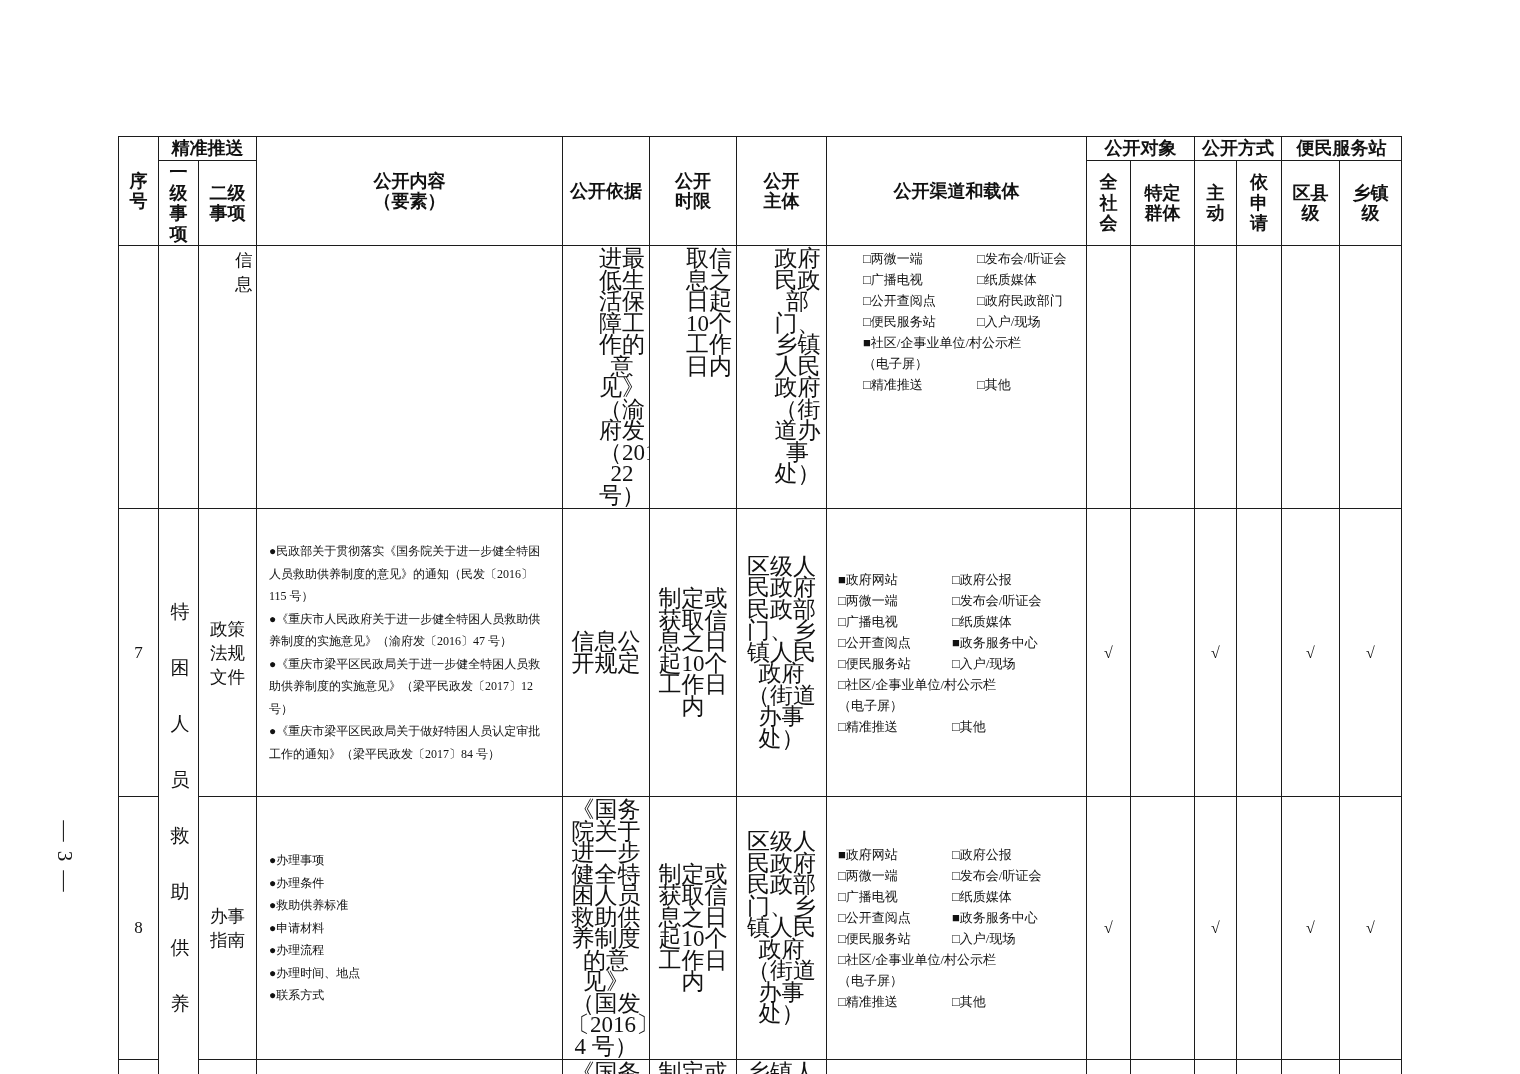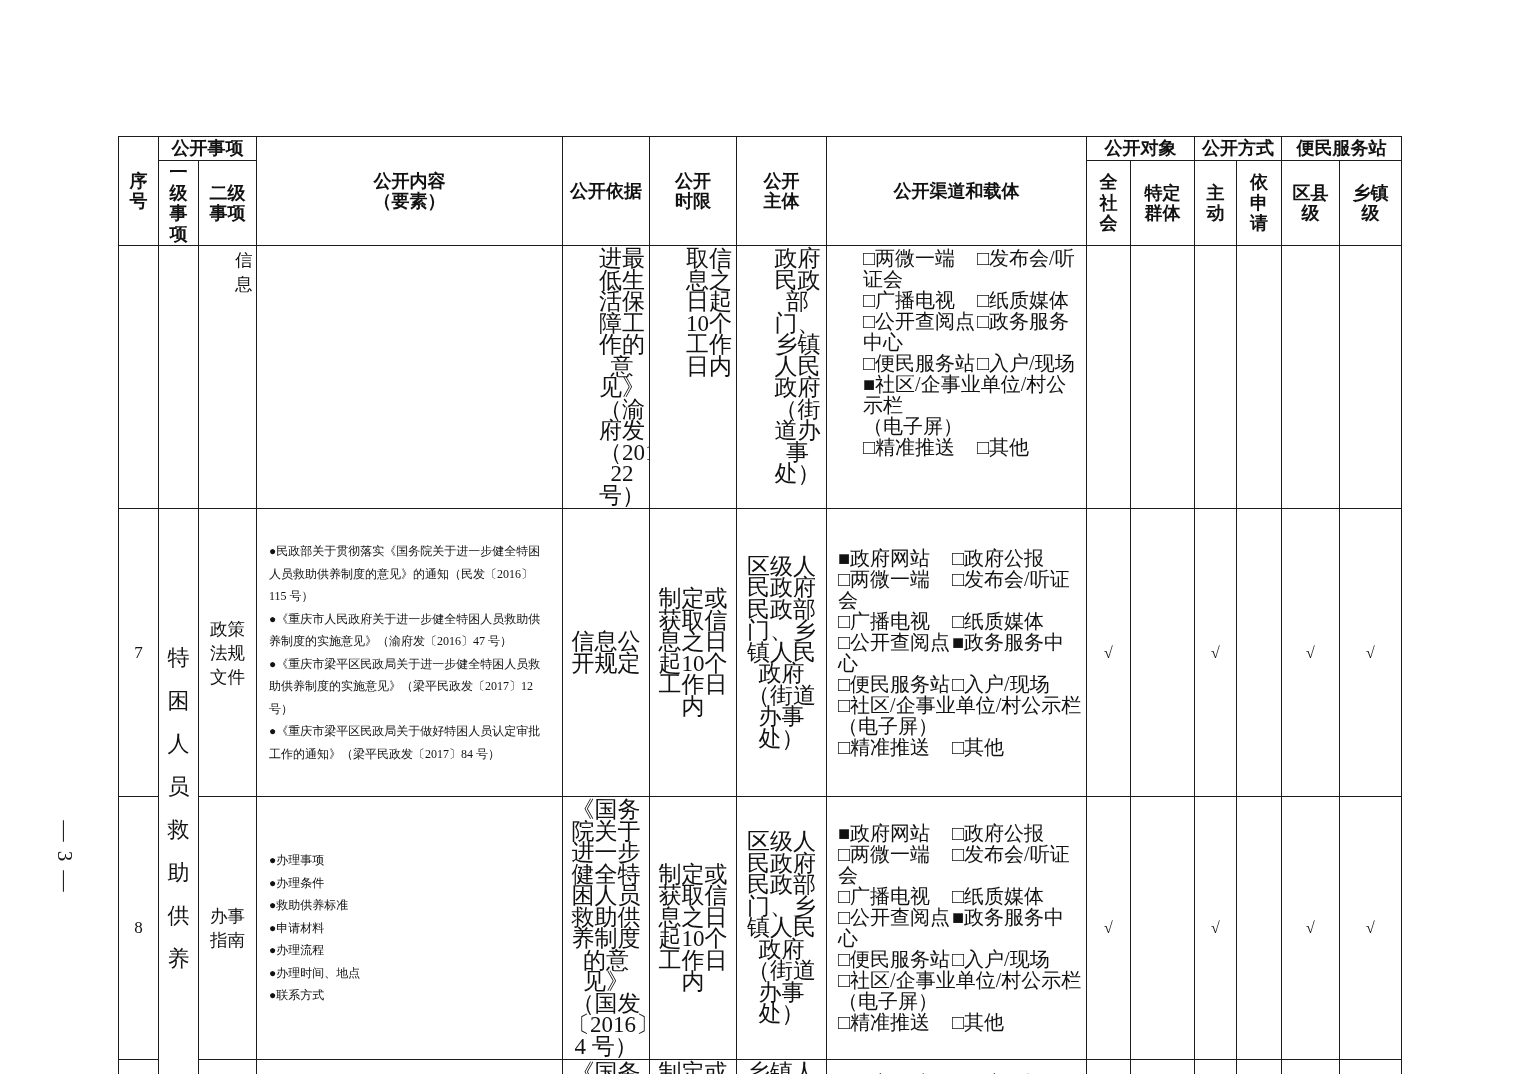--- a/index.html
+++ b/index.html
@@ -28,27 +28,27 @@
   .hr1{height:24px}.hr2{height:85px}
   .r6{height:153px}.r7{height:288px}.r8{height:196px}.r9{height:26px}
   td.serial{font-size:17px;}
   td.erji{font-size:17.5px;line-height:24px;padding:2px 4px;}
   td.content{
     text-align:left;vertical-align:middle;padding:4px 12px;
     font-size:12px;line-height:22.5px;white-space:pre-line;
   }
   td.midcol{font-size:23px;line-height:21.5px;padding:2px 4px;white-space:pre-line;}
   td.channels{text-align:left;vertical-align:middle;padding:2px 2px 2px 11px;
-    font-size:20px;line-height:21px;}
+    font-size:13px;line-height:21px;}
   .ch-l{display:inline-block;min-width:114px;}
   td.check{font-size:16px;}
   td.top{vertical-align:top;padding-left:36px;}
   td.vcell{vertical-align:middle;}
-  .v1{width:1.15em;margin:0 auto;font-size:22px;line-height:43px;
-    text-align:center;word-break:break-all;}
+  .v1{width:1.15em;margin:0 auto;font-size:19px;line-height:56px;
+    text-align:right;word-break:break-all;}
 </style>
 </head>
 <body>
 
 <div class="pagenum">— 3 —</div>
 
 <table class="doc">
   <colgroup>
     <col style="width:40px">
       <col style="width:40px">
@@ -63,21 +63,21 @@
       <col style="width:42px">
     <col style="width:45px">
       <col style="width:58px">
       <col style="width:62px">
   </colgroup>
 
   <tbody>
       <tr class="hr1">
     <th rowspan="2">序
 号</th>
-    <th colspan="2">公开事项</th>
+    <th colspan="2">精准推送</th>
     <th rowspan="2">公开内容
 （要素）</th>
     <th rowspan="2">公开依据</th>
     <th rowspan="2">公开
 时限</th>
     <th rowspan="2">公开
 主体</th>
     <th rowspan="2">公开渠道和载体</th>
     <th colspan="2">公开对象</th>
     <th colspan="2">公开方式</th>
@@ -111,21 +111,21 @@
     <td class="serial"></td>
     <td></td>
     <td class="erji top">信息</td>
     <td class="content top"></td>
     <td class="midcol top">进最低生活保障工作的意见》（渝府发（2013）22 号）</td>
     <td class="midcol top">取信息之日起10个工作日内</td>
     <td class="midcol top">政府民政部门、乡镇人民政府（街道办事处）</td>
     <td class="channels top">
           <div class="ch-line"><span class="ch-l">□两微一端</span><span class="ch-r">□发布会/听证会</span></div>
           <div class="ch-line"><span class="ch-l">□广播电视</span><span class="ch-r">□纸质媒体</span></div>
-          <div class="ch-line"><span class="ch-l">□公开查阅点</span><span class="ch-r">□政务服务中心</span></div>
+          <div class="ch-line"><span class="ch-l">□公开查阅点</span><span class="ch-r">□政府民政部门</span></div>
           <div class="ch-line"><span class="ch-l">□便民服务站</span><span class="ch-r">□入户/现场</span></div>
           <div class="ch-line"><span class="ch-l">■社区/企事业单位/村公示栏</span></div>
           <div class="ch-line"><span class="ch-l">（电子屏）</span></div>
           <div class="ch-line"><span class="ch-l">□精准推送</span><span class="ch-r">□其他</span></div>
         </td>
     <td class="check"></td>
     <td class="check"></td>
     <td class="check"></td>
     <td class="check"></td>
     <td class="check"></td>

